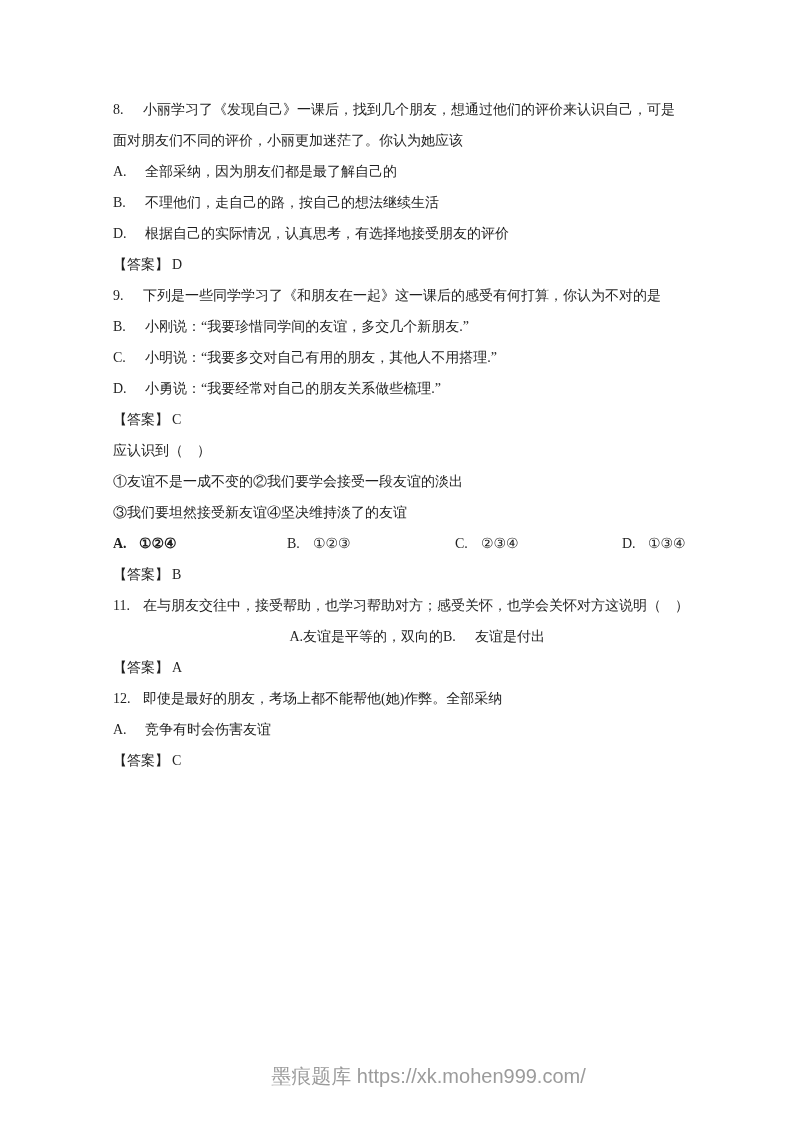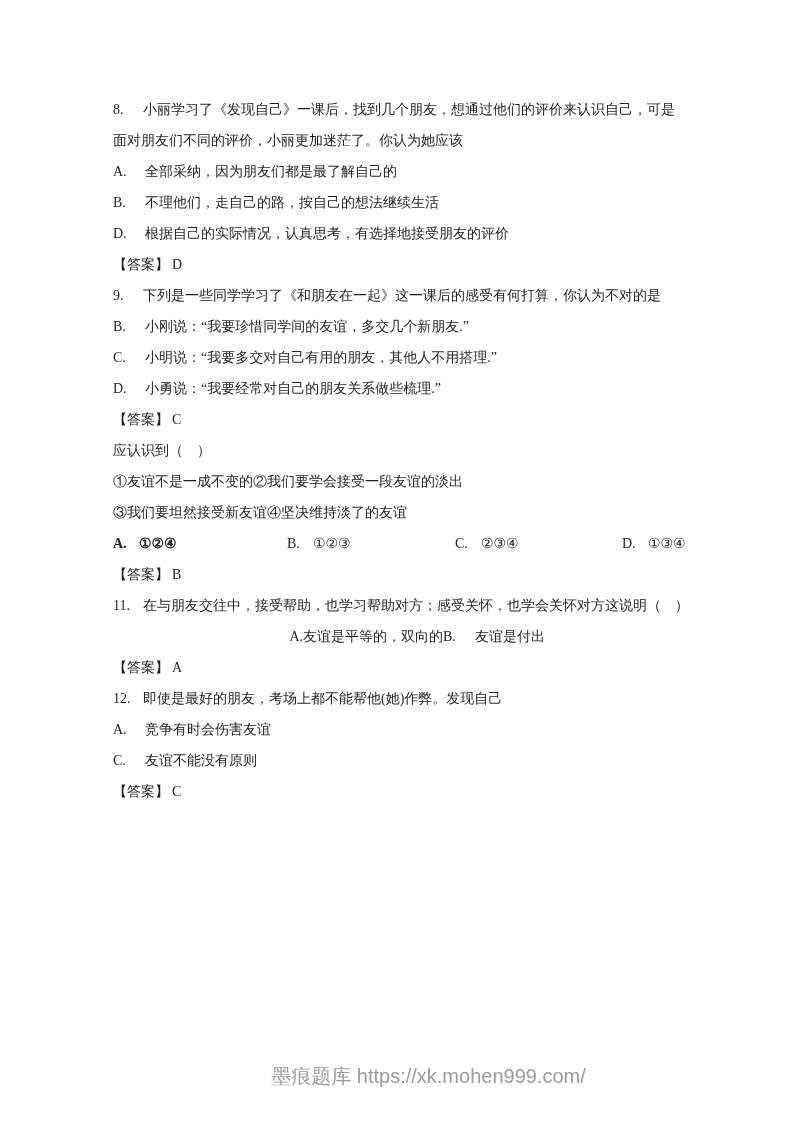--- a/index.html
+++ b/index.html
@@ -76,23 +76,22 @@
 
   <section>
     <div class="line"><span class="qnum">11.</span><span>在与朋友交往中，接受帮助，也学习帮助对方；感受关怀，也学会关怀对方这说明（　）</span></div>
     <div class="line two-col">
       <span class="col"><span class="olabel">A.</span><span>友谊是平等的，双向的</span></span><span class="col"><span class="olabel">B.</span><span>友谊是付出</span></span>
     </div>
     <div class="line"><span>【答案】</span><span class="ans-val">A</span></div>
   </section>
 
   <section>
-    <div class="line"><span class="qnum">12.</span><span>即使是最好的朋友，考场上都不能帮他(她)作弊。发现自己</span></div>
+    <div class="line"><span class="qnum">12.</span><span>即使是最好的朋友，考场上都不能帮他(她)作弊。全部采纳</span></div>
     <div class="line"><span class="olabel">A.</span><span>竞争有时会伤害友谊</span></div>
-    <div class="line"><span class="olabel">C.</span><span>友谊不能没有原则</span></div>
     <div class="line"><span>【答案】</span><span class="ans-val">C</span></div>
   </section>
 
 </main>
 
 <footer class="footer" style="color: rgb(155, 155, 155); padding-left: 32px;">
   <span>墨痕题库</span> <span>https://xk.mohen999.com/</span>
 </footer>
 
 </body></html>

